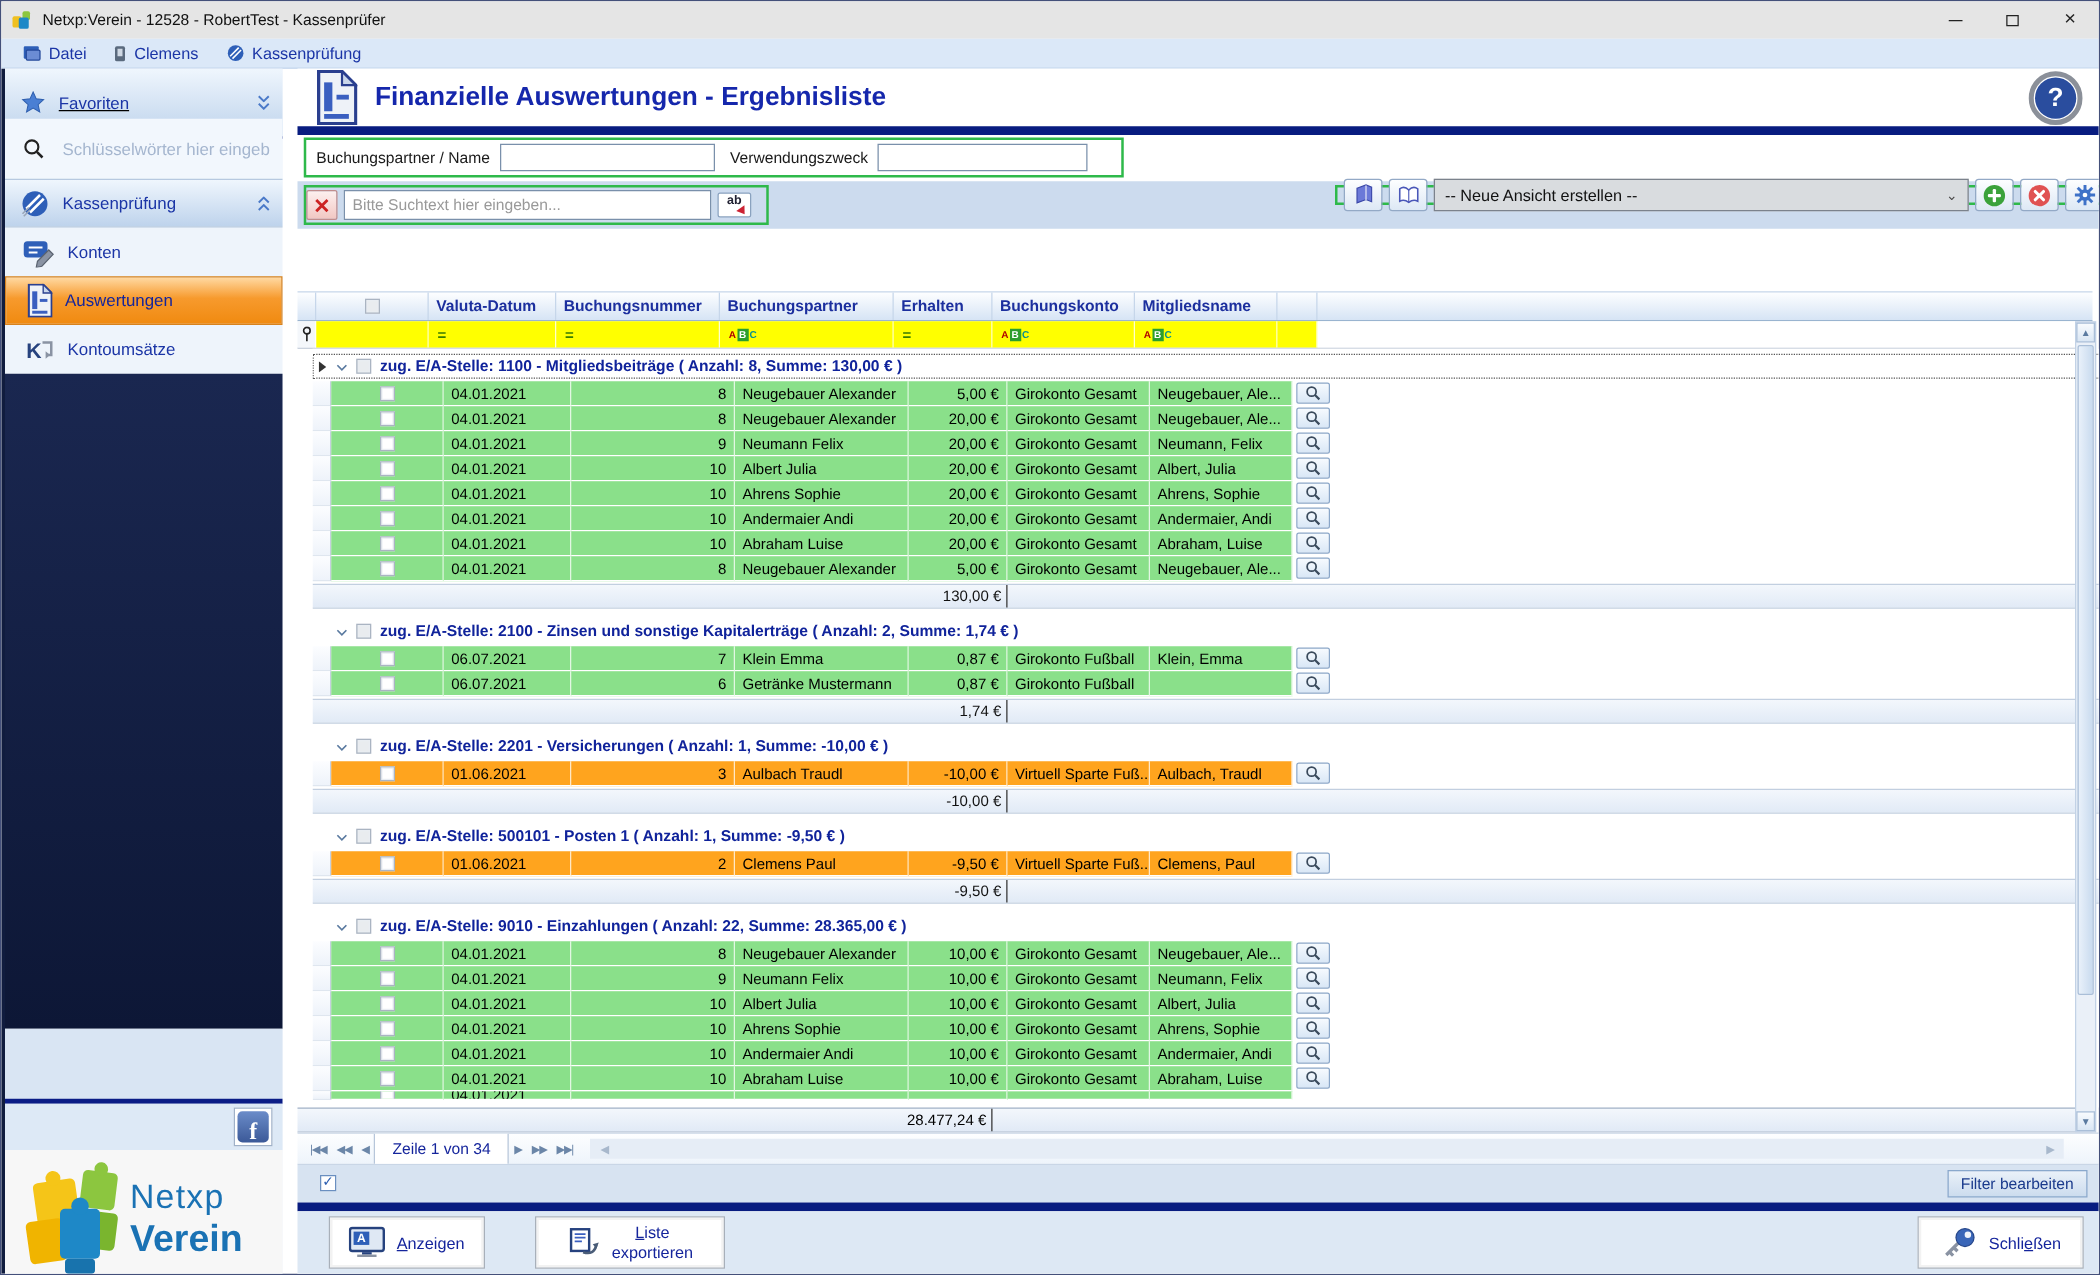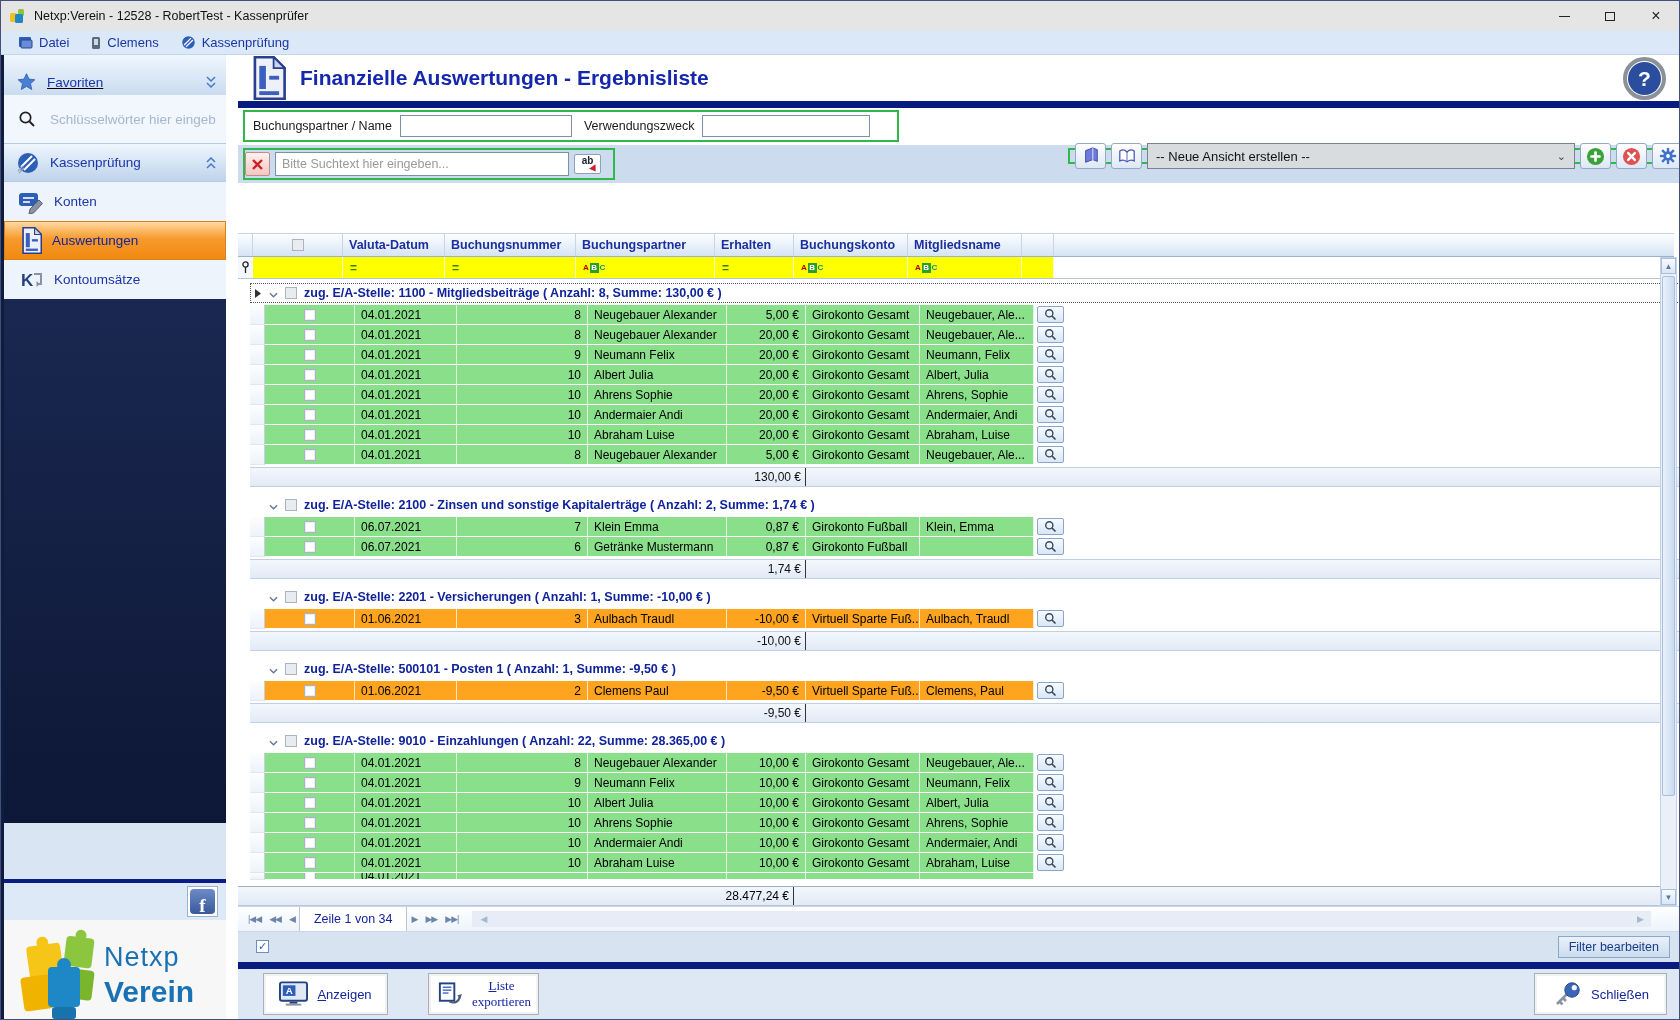--- a/index.html
+++ b/index.html
@@ -156,21 +156,21 @@
   
   .strip { position:absolute; top:877px; height:30px; left:0; right:0; background:#d7e3f1; }
   .strip-cb { position:absolute; left:18px; top:8px; width:13px; height:13px; background:#fff; border:1px solid #6a8fc0;
               color:#2a5db0; font-size:11px; line-height:11px; text-align:center; }
   .filter-edit { position:absolute; right:9px; top:4px; height:22px; background:linear-gradient(#eaf1f9,#ccdcee);
                  border:1px solid #8aa8cc; color:#1a3a8c; font-size:12.5px; display:flex; align-items:center; padding:0 10px; }
   .btnbar { position:absolute; top:914px; bottom:0; left:0; right:0; background:#dde8f4; }
   .big-btn { position:absolute; top:4px; height:42px; background:#fff; border:1px solid #a8b0ba; box-shadow:inset 0 0 0 2px #f2f2f2;
              display:flex; align-items:center; justify-content:center; gap:9px; color:#15259c; font-size:13px; }
   .btn-anzeigen { left:25px; width:125px; }
-  .btn-liste { left:190px; width:111px;font-family:Liberation Serif, serif; }
+  .btn-liste { left:190px; width:152px; }
   .btn-schliessen { right:12px; width:133px; }
   .two-line { text-align:center; line-height:1.25; }
   u { text-decoration:underline; }
 </style>
 </head>
 <body>
 
 <div class="app">
 
   <div class="titlebar">

